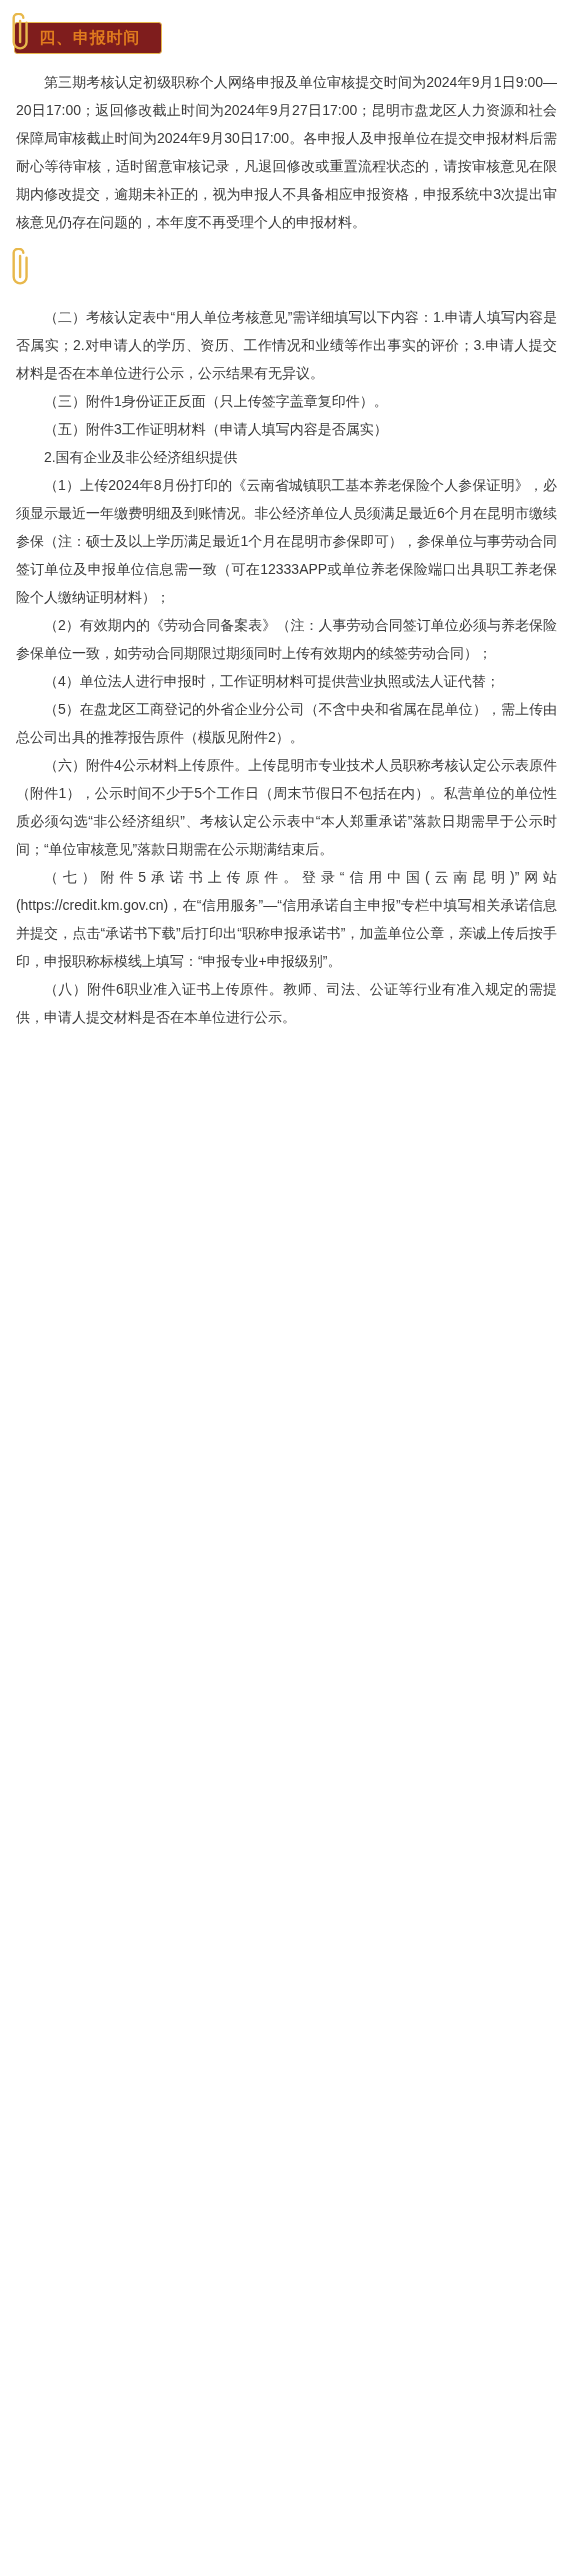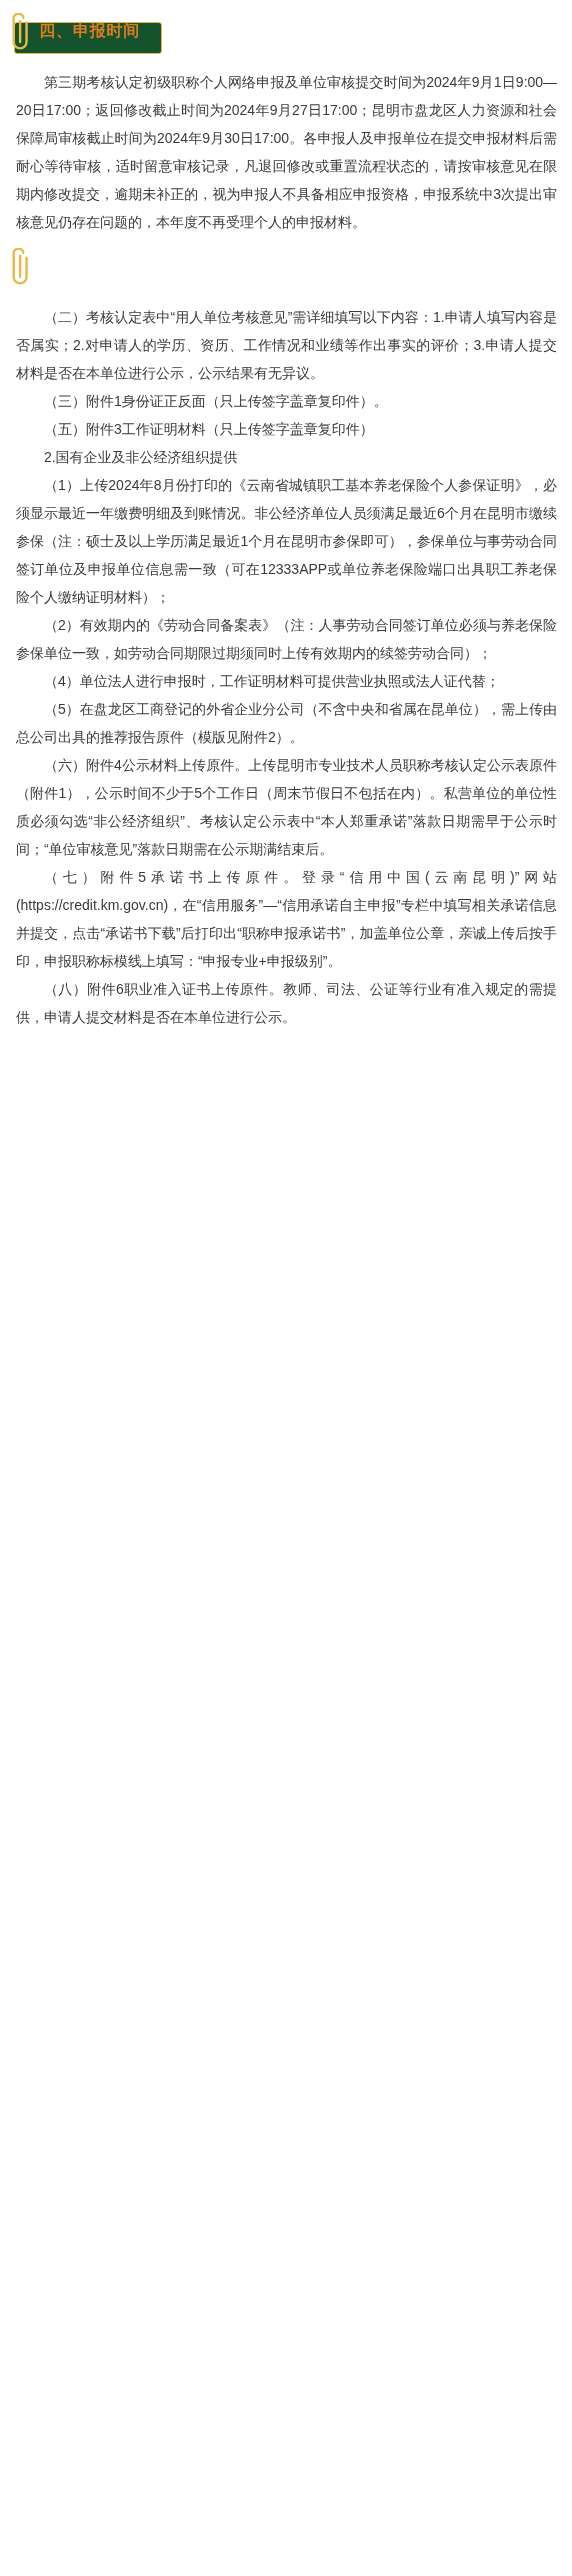--- a/index.html
+++ b/index.html
@@ -27,24 +27,24 @@
   }
   .heading-wrap {
     position: relative;
     display: block;
     margin: 8px 0 11px 1.6px;
     height: 35px;
   }
   .heading-banner {
     position: relative;
     display: inline-flex;
-    align-items: flex-start;
+    align-items: center;
     height: 32px;
     padding: 0 21px 0 24px;
-    background: #14532d;
+    background: #7f1d1d;
     border: 1.6px solid #e8b84b;
     border-radius: 3.2px;
     box-sizing: border-box;
   }
   .heading-banner .htext {
     font-size: 16px;
     font-weight: bold;
     color: #e07b1e;
     letter-spacing: 0.8px;
     line-height: 1;
@@ -102,21 +102,21 @@
   <div class="section">
     <div class="heading-wrap">
       <svg class="clip" viewBox="0 0 26 46" aria-hidden="true">
         <path d="M19 6 C19 2.5 15.5 1 13 1 C10.5 1 7 2.5 7 6 L7 36 C7 41 11 44 15 44 C19 44 23 41 23 36 L23 12" fill="none" stroke="#e8b84b" stroke-width="3" stroke-linecap="round"></path>
         <path d="M15 10 L15 36" fill="none" stroke="#e8b84b" stroke-width="3" stroke-linecap="round"></path>
       </svg>
     </div>
     <div class="content body-text">
       <p>（二）考核认定表中“用人单位考核意见”需详细填写以下内容：1.申请人填写内容是否属实；2.对申请人的学历、资历、工作情况和业绩等作出事实的评价；3.申请人提交材料是否在本单位进行公示，公示结果有无异议。</p>
       <p>（三）附件1身份证正反面（只上传签字盖章复印件）。</p>
-      <p>（五）附件3工作证明材料（只上传签字盖章复印件）</p>
+      <p>（五）附件3工作证明材料（申请人填写内容是否属实）</p>
       <p>2.国有企业及非公经济组织提供</p>
       <p>（1）上传2024年8月份打印的《云南省城镇职工基本养老保险个人参保证明》，必须显示最近一年缴费明细及到账情况。非公经济单位人员须满足最近6个月在昆明市缴续参保（注：硕士及以上学历满足最近1个月在昆明市参保即可），参保单位与事劳动合同签订单位及申报单位信息需一致（可在12333APP或单位养老保险端口出具职工养老保险个人缴纳证明材料）；</p>
       <p>（2）有效期内的《劳动合同备案表》（注：人事劳动合同签订单位必须与养老保险参保单位一致，如劳动合同期限过期须同时上传有效期内的续签劳动合同）；</p>
       <p>（4）单位法人进行申报时，工作证明材料可提供营业执照或法人证代替；</p>
       <p>（5）在盘龙区工商登记的外省企业分公司（不含中央和省属在昆单位），需上传由总公司出具的推荐报告原件（模版见附件2）。</p>
       <p>（六）附件4公示材料上传原件。上传昆明市专业技术人员职称考核认定公示表原件（附件1），公示时间不少于5个工作日（周末节假日不包括在内）。私营单位的单位性质必须勾选“非公经济组织”、考核认定公示表中“本人郑重承诺”落款日期需早于公示时间；“单位审核意见”落款日期需在公示期满结束后。</p>
       <p>（七）附件5承诺书上传原件。登录“信用中国(云南昆明)”网站(https://credit.km.gov.cn)，在“信用服务”—“信用承诺自主申报”专栏中填写相关承诺信息并提交，点击“承诺书下载”后打印出“职称申报承诺书”，加盖单位公章，亲诚上传后按手印，申报职称标模线上填写：“申报专业+申报级别”。</p>
       <p>（八）附件6职业准入证书上传原件。教师、司法、公证等行业有准入规定的需提供，申请人提交材料是否在本单位进行公示。</p>
     </div>
   </div>

